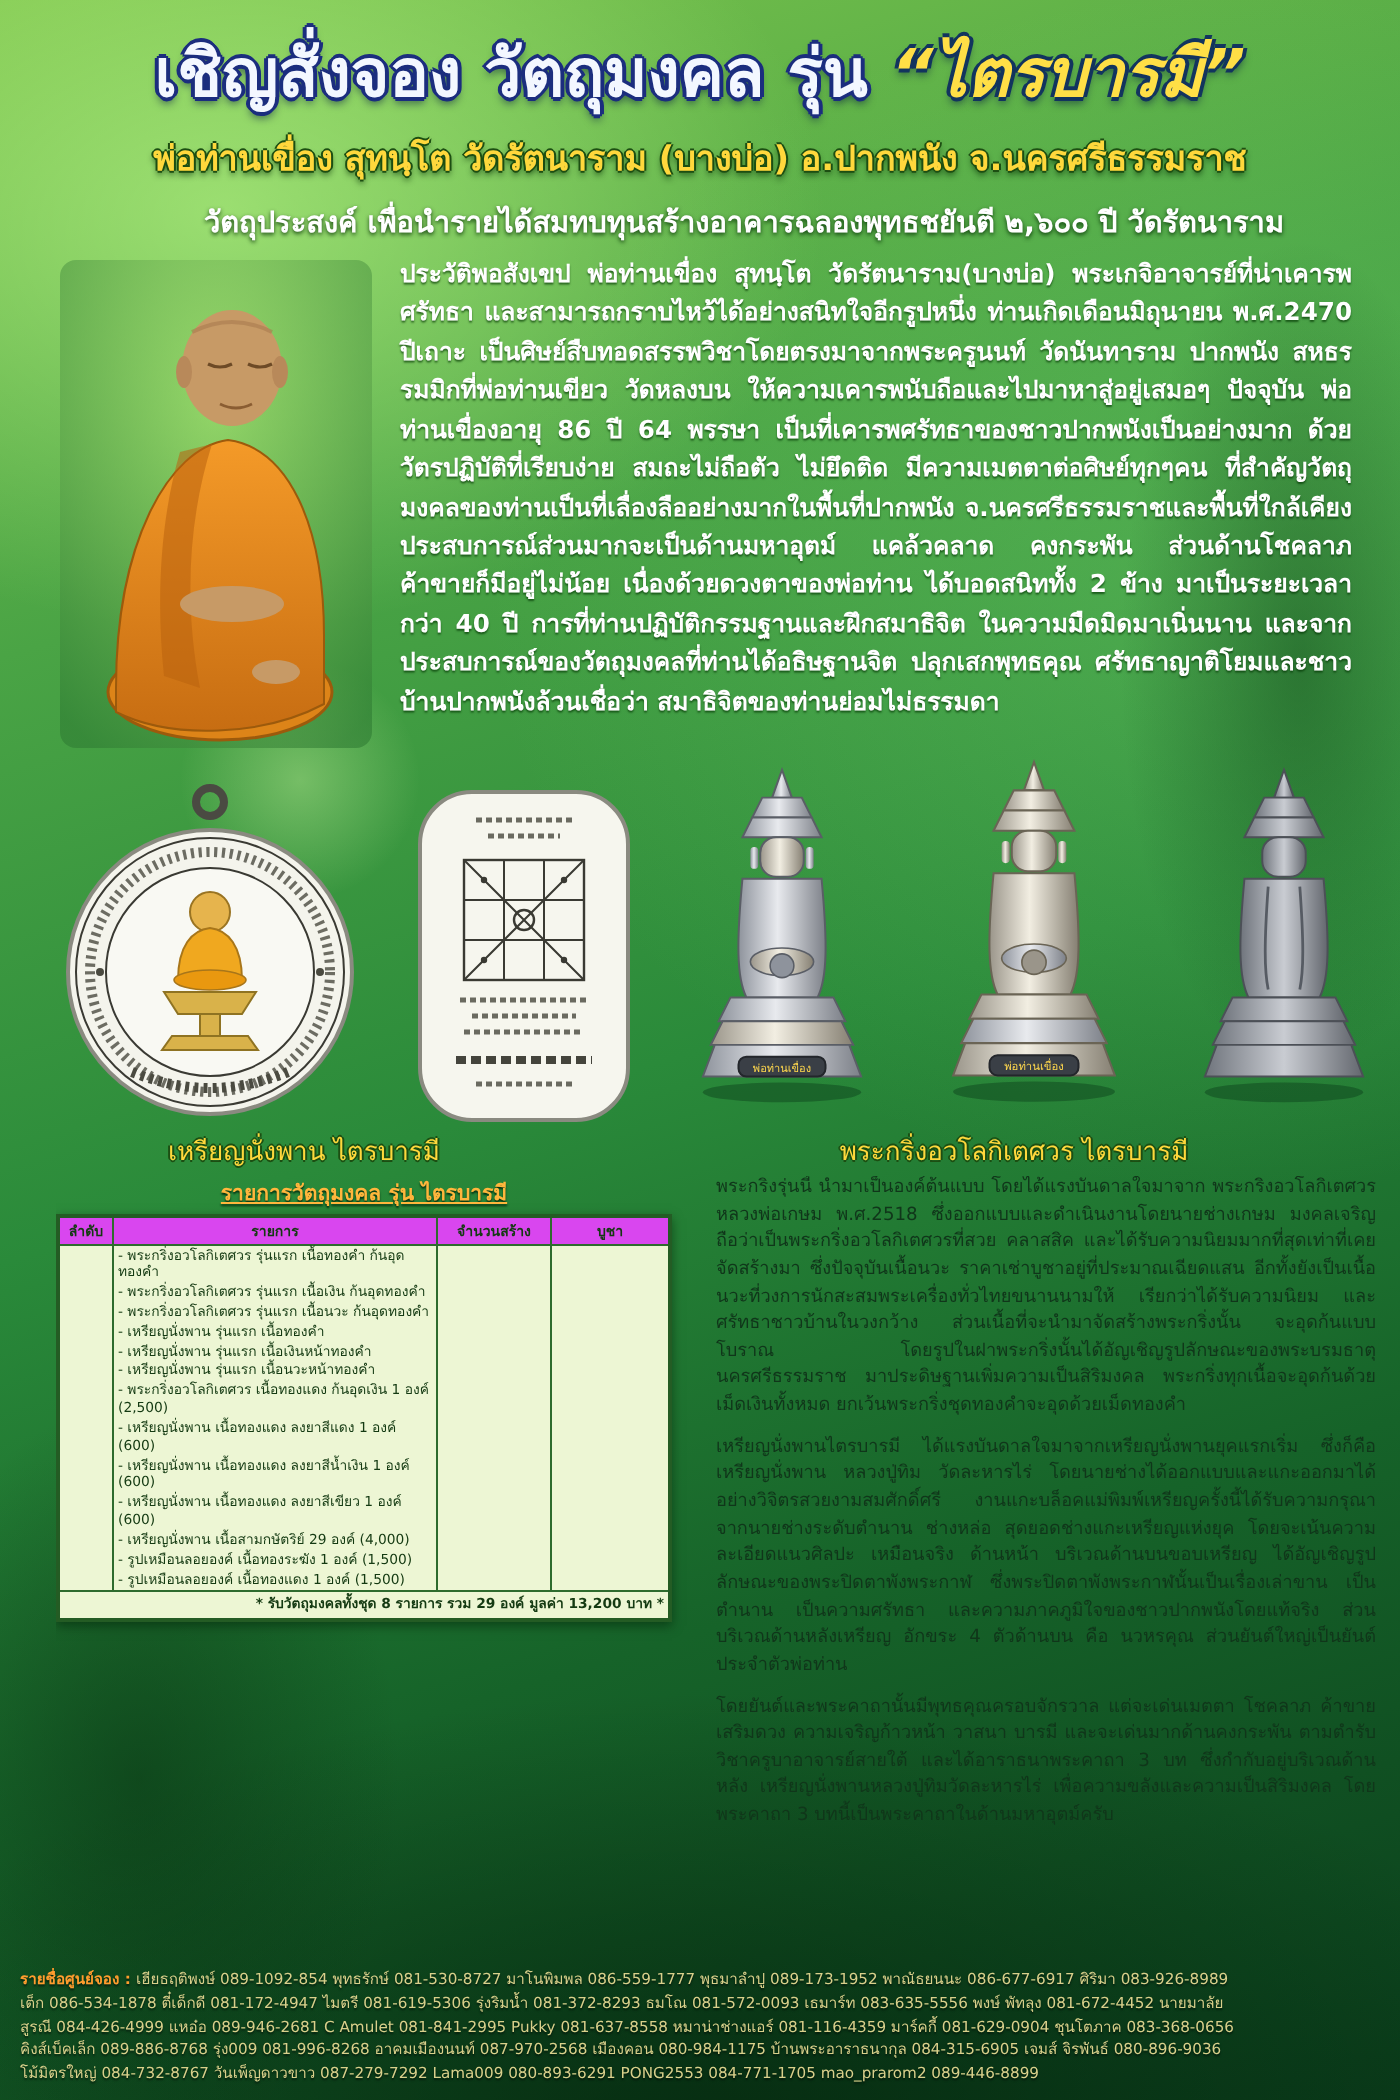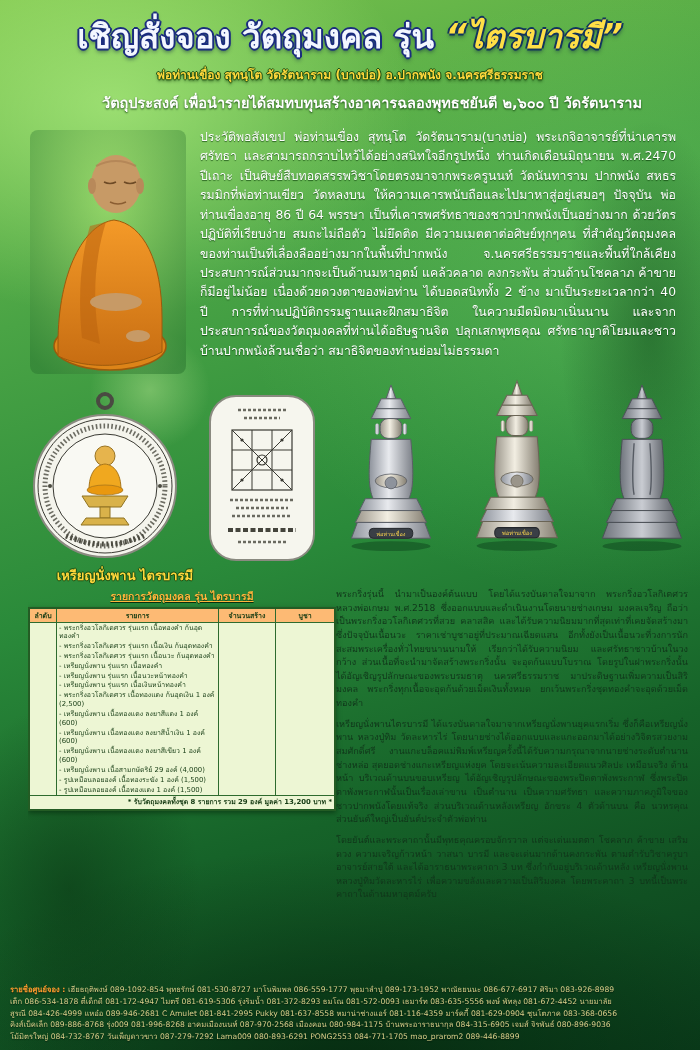--- a/index.html
+++ b/index.html
@@ -21,46 +21,46 @@
   .title-main{
     font-size:33px;font-weight:bold;color:#f3f7ff;line-height:1.25;
     text-shadow:-2px 0 #1b2d7e,2px 0 #1b2d7e,0 -2px #1b2d7e,0 2px #1b2d7e,
                 -1px -1px #1b2d7e,1px 1px #1b2d7e,1px -1px #1b2d7e,-1px 1px #1b2d7e,0 3px 4px rgba(0,20,60,.6);
   }
   .title-quote{
     color:#ffdf46;font-style:italic;
     text-shadow:-2px 0 #12345e,2px 0 #12345e,0 -2px #12345e,0 2px #12345e,0 3px 4px rgba(0,20,60,.6);
   }
   .subtitle{
-    margin-top:8px;font-size:12px;font-weight:bold;color:#ffd83c;
+    margin-top:8px;font-size:17px;font-weight:bold;color:#ffd83c;
     text-shadow:-1px 0 #1c4e12,1px 0 #1c4e12,0 -1px #1c4e12,0 1px #1c4e12,0 2px 3px rgba(0,40,0,.7);
   }
   .purpose{margin-top:7px;font-size:14.5px;font-weight:bold;color:#ffffff;text-shadow:0 1px 2px rgba(0,45,0,.85);padding-left:44px;}
 
   .bio{position:absolute;top:128px;left:28px;right:24px;height:252px;color:#fff;
-       font-size:12.3px;line-height:1.58;text-align:justify;text-shadow:0 1px 1px rgba(0,50,0,.65);}
+       font-size:12.3px;line-height:1.58;text-align:justify;text-shadow:0 1px 1px rgba(0,50,0,.65);font-weight:bold;}
   .monk{float:left;width:156px;height:244px;margin:2px 14px 0 2px;}
 
   .showcase{position:absolute;top:382px;left:30px;right:10px;height:180px;
             display:flex;align-items:flex-end;justify-content:space-between;}
   .showcase svg{display:block;}
 
   .captions{position:absolute;top:565px;left:0;right:16px;display:flex;
-            font-size:13px;font-weight:bold;color:#ffd83c;
-            text-shadow:-1px 0 #1c4e12,1px 0 #1c4e12,0 -1px #1c4e12,0 1px #1c4e12;}
+            font-size:13px;font-weight:normal;color:#ffd83c;
+            text-shadow:-1px 0 #1c4e12,1px 0 #1c4e12,0 -1px #1c4e12,0 1px #1c4e12;padding-left:27px;}
   .cap-left{width:250px;text-align:center;}
   .cap-right{width:340px;text-align:center;margin-left:60px;}
 
-  .main{position:absolute;top:588px;left:28px;right:12px;height:394px;display:flex;gap:0;overflow:hidden;}
+  .main{position:absolute;top:588px;left:28px;right:12px;height:394px;display:flex;gap:22px;overflow:hidden;}
   .table-wrap{width:308px;flex:none;}
   .table-title{color:#ffb63c;font-size:10.5px;font-weight:bold;text-align:center;margin-bottom:2px;
                text-decoration:underline;text-shadow:0 1px 1px #06300f;}
   table.order{width:100%;border-collapse:collapse;background:#edf6d4;font-size:6.9px;color:#143a12;
               border:2px solid #245c24;box-shadow:0 2px 5px rgba(0,30,5,.5);}
-  table.order th{border:1px solid #2e6b2e;padding:1px 2px;font-size:7px;text-align:center;background:#fdba74;}
+  table.order th{border:1px solid #2e6b2e;padding:1px 2px;font-size:7px;text-align:center;background:#d946ef;}
   table.order td{border-left:1px solid #2e6b2e;border-right:1px solid #2e6b2e;padding:0.5px 2px;
                  vertical-align:top;line-height:1.28;}
   table.order td.c{text-align:center;white-space:nowrap;}
   table.order tfoot td{border-top:1px solid #2e6b2e;text-align:right;font-weight:bold;padding:2px;}
   .col-no{width:22px;}.col-qty{width:52px;}.col-price{width:54px;}
 
   .desc{flex:1;color:#10361a;font-size:9.1px;line-height:1.5;text-align:justify;}
   .desc p{margin:0 0 7px 0;}
 
   .contacts{position:absolute;top:984px;left:10px;right:8px;font-size:7.6px;line-height:1.55;
@@ -210,20 +210,21 @@
       <path d="M40,62 C38,90 38,104 40,114 M56,62 C58,90 58,104 56,114" stroke="#565b63" stroke-width="1.4" fill="none"></path>
       <path d="M22,118 h52 l6,12 h-64 Z" fill="url(#met-c)" stroke="#4c5057" stroke-width="1"></path>
       <path d="M18,130 h60 l6,12 h-72 Z" fill="url(#met-c)" stroke="#4c5057" stroke-width="1"></path>
       <path d="M14,142 h68 l6,16 h-80 Z" fill="url(#met-c)" stroke="#4c5057" stroke-width="1"></path>
       <ellipse cx="48" cy="166" rx="40" ry="5" fill="#0a3d1b" opacity="0.45"></ellipse>
     </svg>
   </div>
 
   <div class="captions">
     <div class="cap-left">เหรียญนั่งพาน ไตรบารมี</div>
+    <div class="cap-right">พระกริ่งอวโลกิเตศวร ไตรบารมี</div>
   </div>
 
   <div class="main">
     <div class="table-wrap">
       <div class="table-title">รายการวัตถุมงคล รุ่น ไตรบารมี</div>
       <table class="order">
         <thead>
           <tr>
             <th class="col-no">ลำดับ</th>
             <th>รายการ</th>
@@ -251,27 +252,27 @@
               <td class="c"></td>
             </tr>
             <tr class="sub">
               <td class="c"></td>
               <td>- เหรียญนั่งพาน รุ่นแรก เนื้อทองคำ</td>
               <td class="c"></td>
               <td class="c"></td>
             </tr>
             <tr class="sub">
               <td class="c"></td>
+              <td>- เหรียญนั่งพาน รุ่นแรก เนื้อเงินหน้าทองคำ</td>
+              <td class="c"></td>
+              <td class="c"></td>
+            </tr>
+            <tr class="sub">
+              <td class="c"></td>
               <td>- เหรียญนั่งพาน รุ่นแรก เนื้อนวะหน้าทองคำ</td>
-              <td class="c"></td>
-              <td class="c"></td>
-            </tr>
-            <tr class="sub">
-              <td class="c"></td>
-              <td>- เหรียญนั่งพาน รุ่นแรก เนื้อเงินหน้าทองคำ</td>
               <td class="c"></td>
               <td class="c"></td>
             </tr>
             <tr class="sub">
               <td class="c"></td>
               <td>- พระกริ่งอวโลกิเตศวร เนื้อทองแดง ก้นอุดเงิน   1 องค์   (2,500)</td>
               <td class="c"></td>
               <td class="c"></td>
             </tr>
             <tr class="sub">

